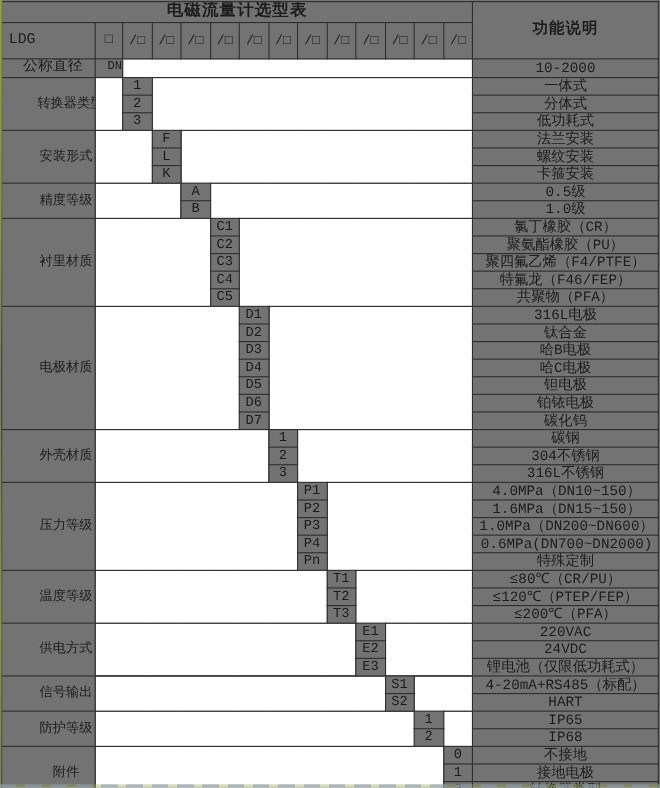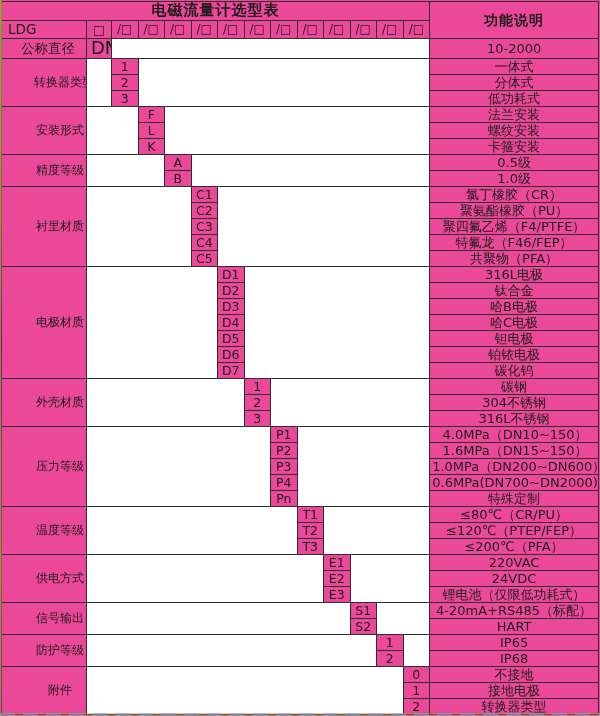--- a/index.html
+++ b/index.html
@@ -2,42 +2,42 @@
 <html><head>
 <meta charset="utf-8">
 <style>
   * { box-sizing: border-box; }
   html,body { margin:0; padding:0; }
   body {
     width:600px; height:716px; background:#ffffff;
     font-family:"DejaVu Sans","Liberation Sans",sans-serif;
     color:#1c1c1c;
   }
-  .wrap { position:relative; width:600px; height:716px; background:#ec4899; overflow:hidden; }
+  .wrap { position:relative; width:600px; height:716px; background:#737373; overflow:hidden;font-family:Liberation Mono, monospace; }
   table.sel {
     border-collapse:collapse; table-layout:fixed;
     width:598px; height:714px; margin:1px 0 0 1px;
   }
   td {
     border:1px solid #2e2e2e;
     padding:0; margin:0;
     text-align:center; vertical-align:middle;
     font-size:13px; line-height:1.05;
     white-space:nowrap; overflow:hidden;
   }
   tr { height:16px; }
   tr.r-title { height:19px; }
-  tr.r-ldg   { height:18px; }
+  tr.r-ldg   { height:33px; }
   tr.r-dn    { height:17px; }
   .title-cell { font-weight:bold; font-size:15px; letter-spacing:1px; }
   .fnhead     { font-weight:bold; font-size:14px; letter-spacing:1px; }
   .lbl        { font-size:12px;padding-left:32px; }
   .lbl-left   { text-align:left; padding-left:6px; font-size:13.5px; }
   .code       { font-size:12.5px; }
-  .code-left  { text-align:center; padding-left:4px; font-size:18px; }
+  .code-left  { text-align:right; padding-left:4px; font-size:11px; }
   .slot       { font-size:12px; }
   .fn         { font-size:13px; }
   .fn-left    { text-align:center; padding-left:2px; }
   .sp         { background:#fff; }
   
   .edge-left {
     position:absolute; left:0; top:0; width:2px; height:100%;
     background:linear-gradient(180deg,
       rgba(148,170,44,0.85) 0%, rgba(148,170,44,0.55) 30%,
       rgba(148,170,44,0.15) 48%, rgba(148,170,44,0.55) 80%,

